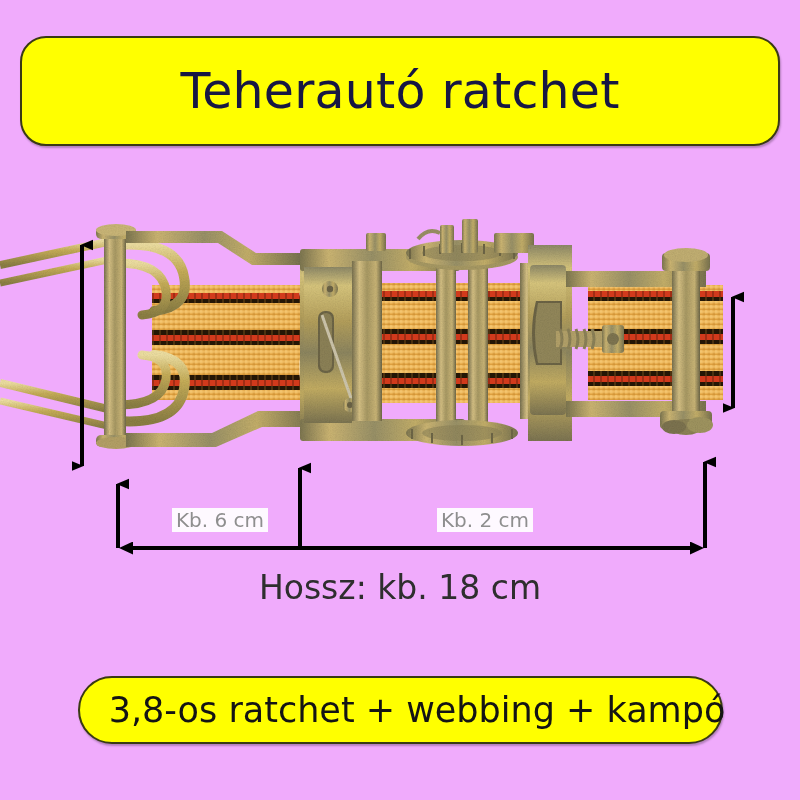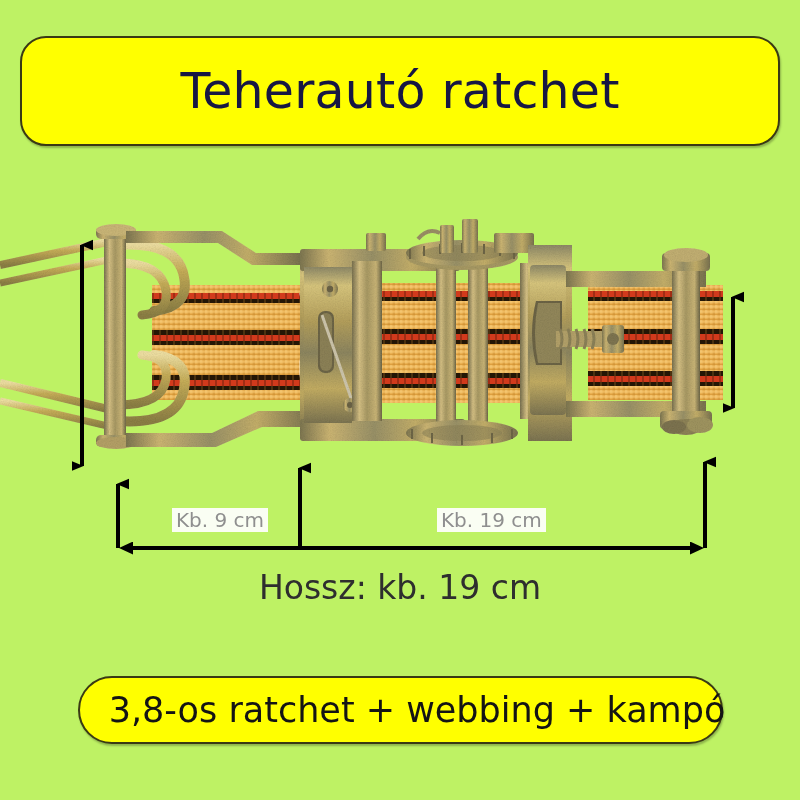--- a/index.html
+++ b/index.html
@@ -3,21 +3,21 @@
 <meta charset="utf-8">
 <style>
   * { box-sizing: border-box; }
   html, body {
     margin: 0; padding: 0;
     width: 800px; height: 800px;
     background: #ffffff;
     font-family: "DejaVu Sans", "Liberation Sans", sans-serif;
     overflow: hidden;
   }
-  #page { position: relative; width: 800px; height: 800px; background: #bef264; }
+  #page { position: relative; width: 800px; height: 800px; background: #f0abfc; }
 
   
   .banner {
     position: absolute;
     background: #ffff00;
     border: 2px solid #3a3a14;
     display: flex;
     align-items: center;
     justify-content: center;
     box-shadow: 1px 2px 2px rgba(0,0,0,0.25);
@@ -358,24 +358,24 @@
       </g>
       <g>
         <line x1="705" y1="548" x2="705" y2="462" stroke="#000" stroke-width="4" marker-end="url(#arrUp)"></line>
       </g>
 
       <g>
         <line x1="131" y1="548" x2="692" y2="548" stroke="#000" stroke-width="4" marker-start="url(#arrL)" marker-end="url(#arrR)"></line>
       </g>
     </svg>
 
-    <div class="dim-label" id="label-6cm">Kb. 9 cm</div>
-
-    <div class="dim-label" id="label-13cm">Kb. 19 cm</div>
-
-    <div id="label-total">Hossz: kb. 19 cm</div>
+    <div class="dim-label" id="label-6cm">Kb. 6 cm</div>
+
+    <div class="dim-label" id="label-13cm">Kb. 2 cm</div>
+
+    <div id="label-total">Hossz: kb. 18 cm</div>
   </div>
 
   <div class="banner" id="bottom-banner">
     <span class="txt">3,8-os ratchet + webbing + kampó</span>
   </div>
 
 </div>
 
 </body></html>

